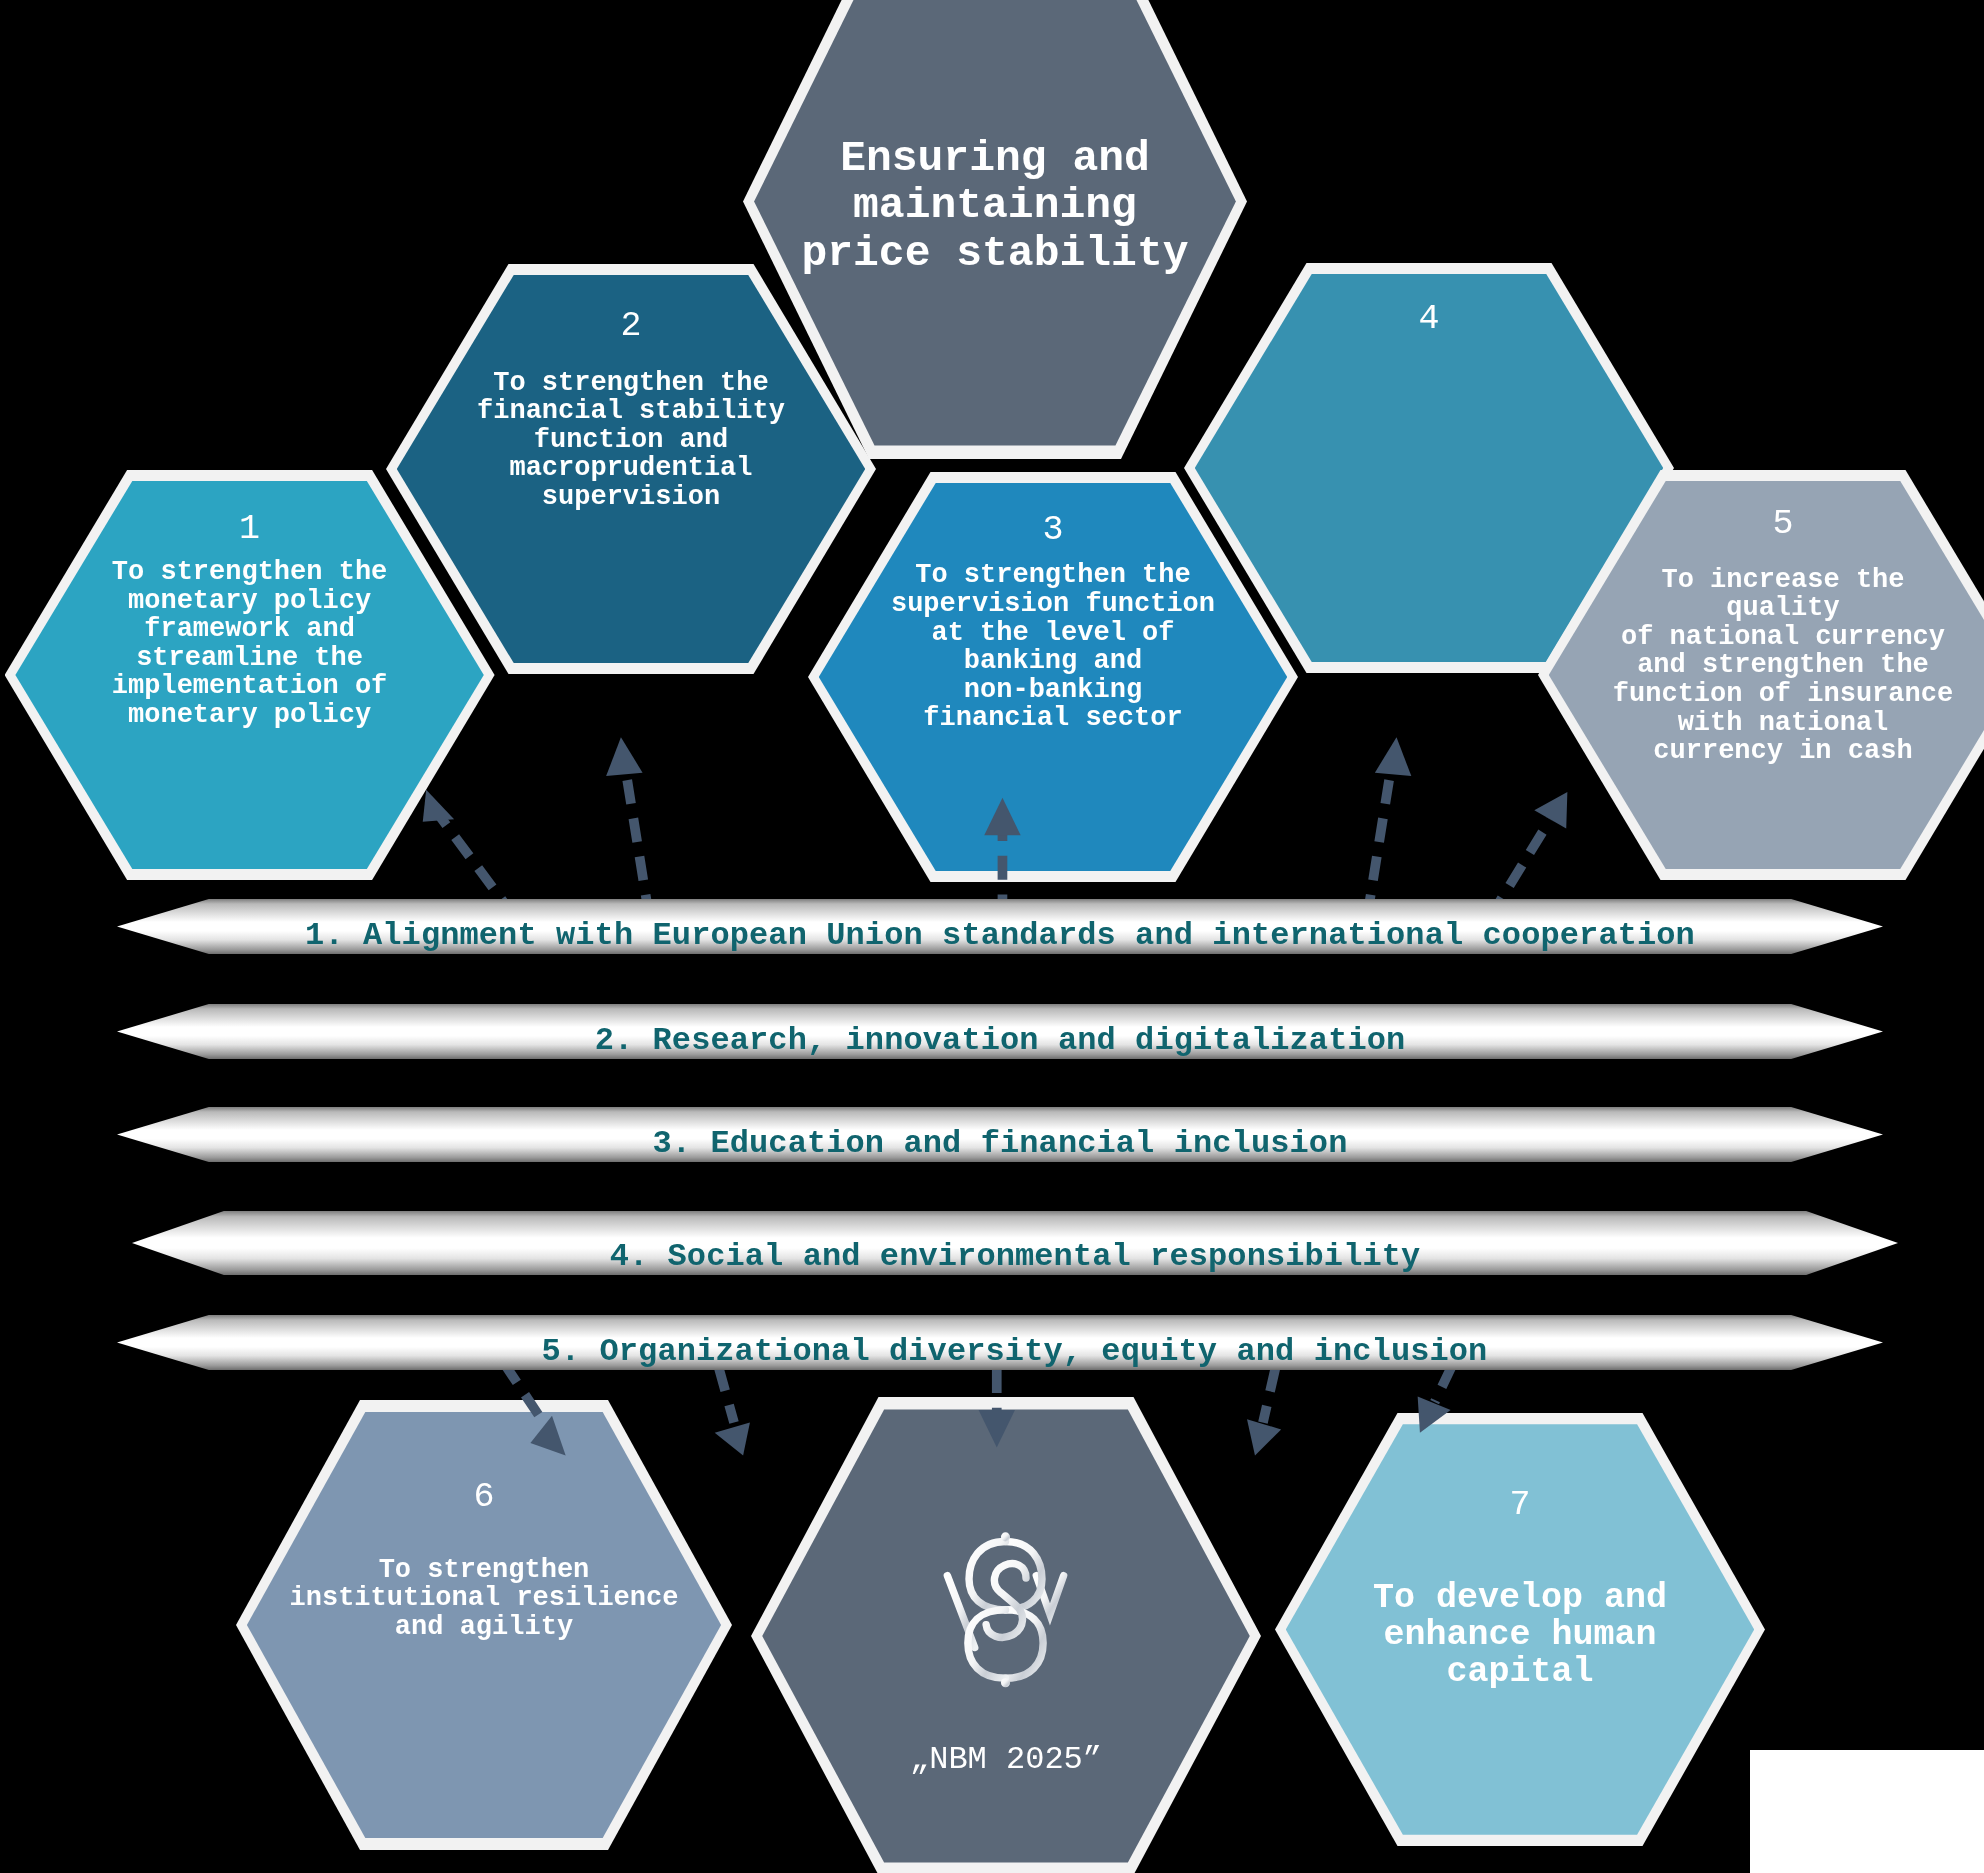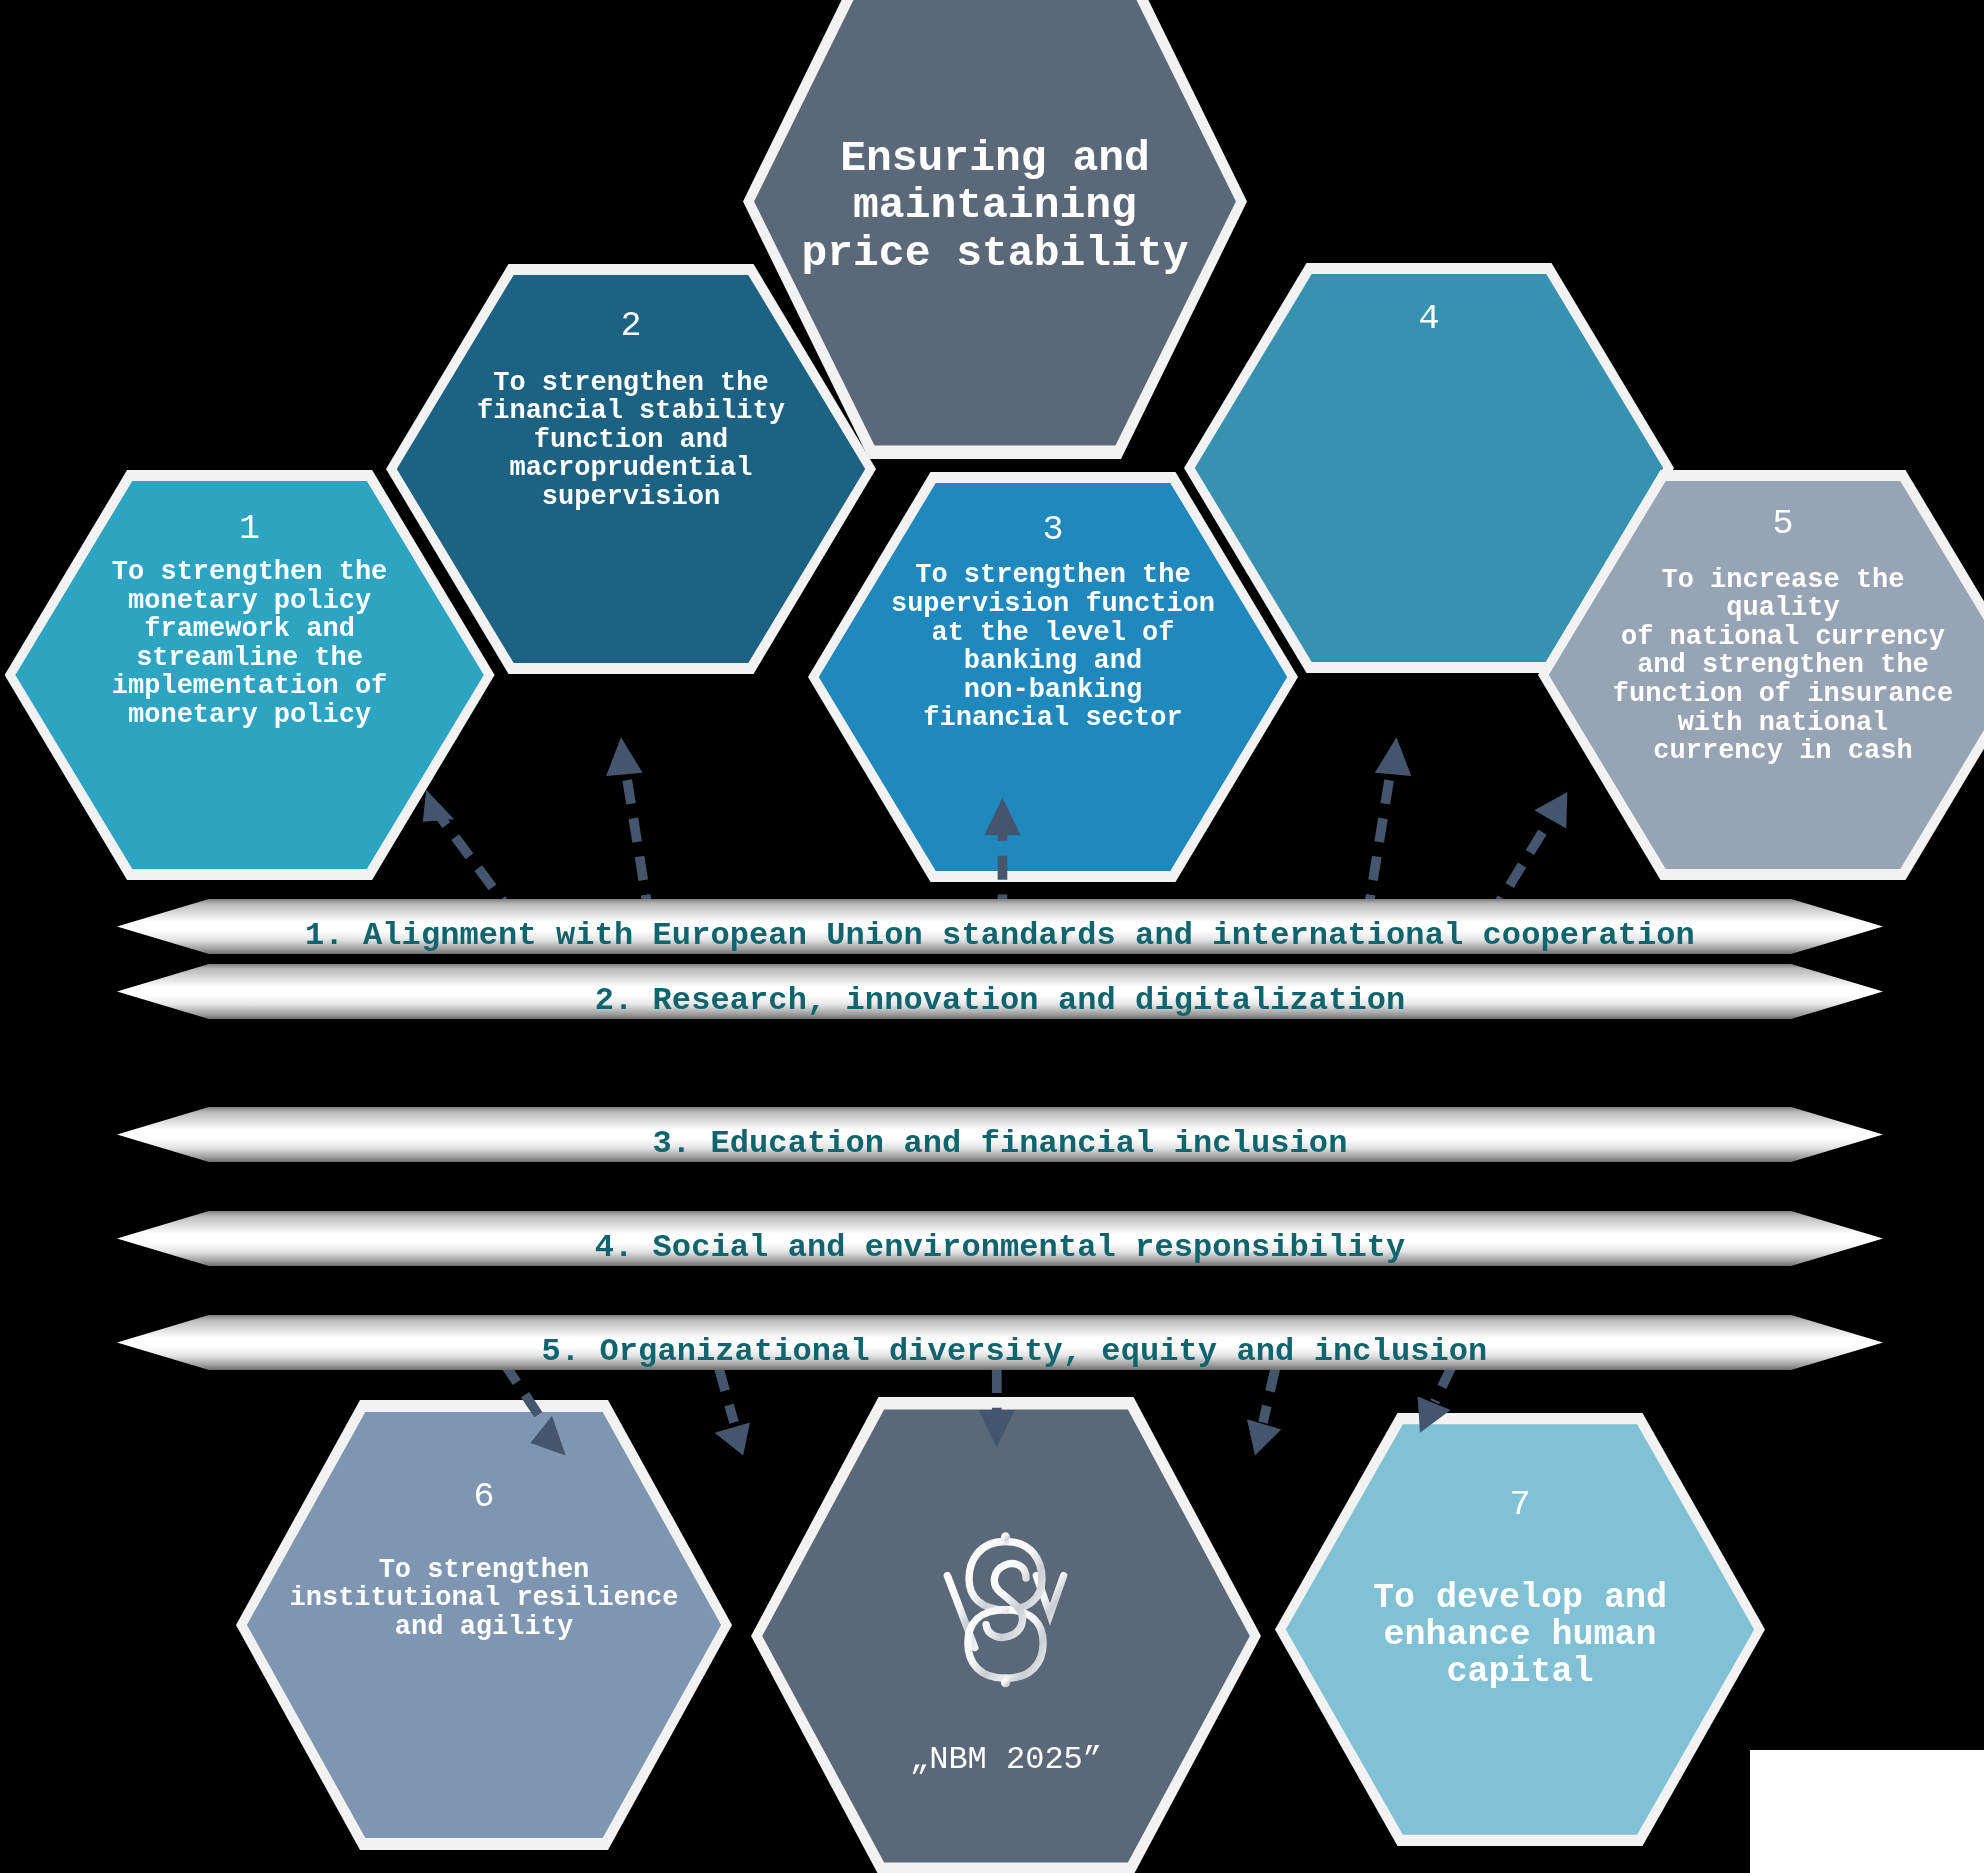--- a/index.html
+++ b/index.html
@@ -283,31 +283,31 @@
       <line x1="2580" y1="6" x2="2520" y2="132"></line>
       <polygon points="2494,186 2490,122 2548,146"></polygon>
     </g>
   </svg>
 
   <div class="bar" style="left:117px;top:899px;width:1766px;height:55px;">
     <div class="shape"></div>
     <div class="lbl" style="font-size:32px;">1. Alignment with European Union standards and international cooperation</div>
   </div>
 
-  <div class="bar" style="left:117px;top:964px;width:1766px;height:55px;">
+  <div class="bar" style="left:117px;top:1004px;width:1766px;height:55px;">
     <div class="shape"></div>
     <div class="lbl" style="font-size:32px;">2. Research, innovation and digitalization</div>
   </div>
 
   <div class="bar" style="left:117px;top:1107px;width:1766px;height:55px;">
     <div class="shape"></div>
     <div class="lbl" style="font-size:32px;">3. Education and financial inclusion</div>
   </div>
 
-  <div class="bar" style="left:117px;top:1211px;width:1766px;height:55px;">
+  <div class="bar" style="left:132px;top:1211px;width:1766px;height:64px;">
     <div class="shape"></div>
     <div class="lbl" style="font-size:32px;">4. Social and environmental responsibility</div>
   </div>
 
   <div class="bar" style="left:117px;top:1315px;width:1766px;height:55px;">
     <div class="shape"></div>
     <div class="lbl" style="font-size:32px;margin-left:29px;">5. Organizational diversity, equity and inclusion</div>
   </div>
 
   <div class="whitebox" style="left:1750px;top:1750px;width:235px;height:124px;"></div>

